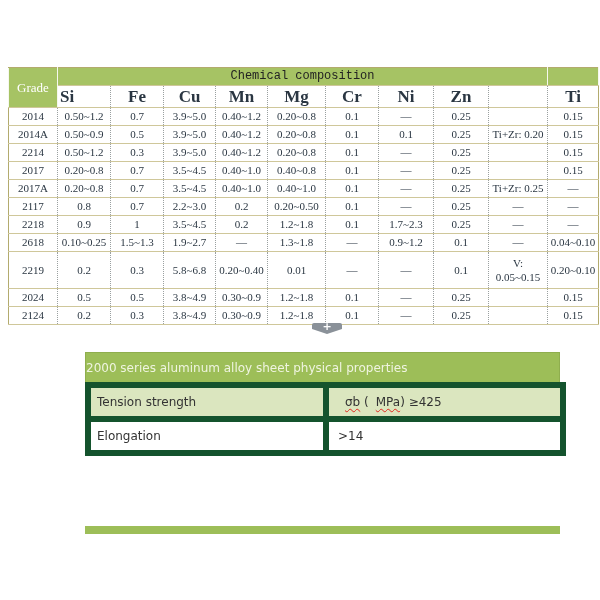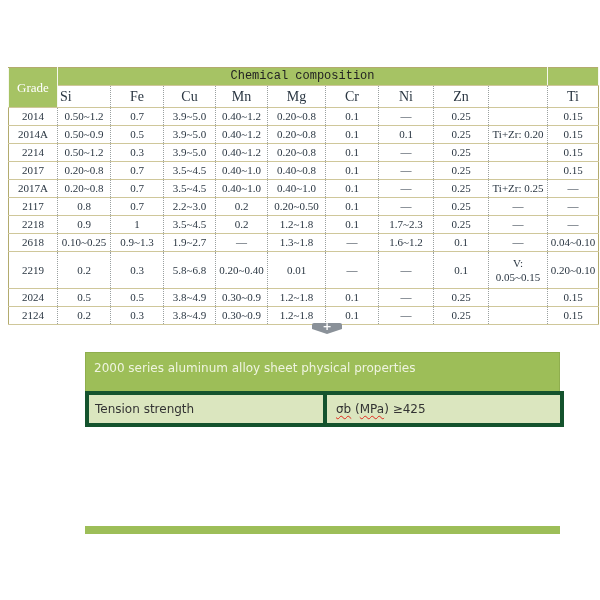--- a/index.html
+++ b/index.html
@@ -13,43 +13,43 @@
   table.chem td,table.chem th{border-top:1px solid #cfc79a;border-bottom:1px solid #cfc79a;
              border-left:1px dotted #9aa0a0;border-right:1px dotted #9aa0a0;
              text-align:center;vertical-align:middle;padding:0;overflow:hidden;
              white-space:pre-line;line-height:17px;height:17px;}
   table.chem th.green{background:#a6c364;border-left:1px solid #f6f8ee;border-right:1px solid #f6f8ee;
              border-top:1px solid #b3ab6e;}
   th.grade-hd{color:#ffffff;font-weight:normal;font-size:13px;
              text-align:left;padding-left:2px;}
   th.chem-title{font-family:Liberation Mono, monospace;font-weight:normal;font-size:12px;
              color:#222222;height:17px;padding-right:100px;}
-  tr.elem-row th{background:#ffffff;font-weight:normal;font-size:14px;height:21px;line-height:21px;}
+  tr.elem-row th{background:#ffffff;font-weight:bold;font-size:17px;height:21px;line-height:21px;}
   tr.elem-row th:first-child{text-align:left;padding-left:2px;}
   table.chem tbody td{background:#ffffff;}
   table.chem tbody tr.tall td{height:36px;line-height:14px;}
 
   
   .plus-badge{position:absolute;left:312px;top:323px;width:30px;height:11px;background:#8a9199;
               color:#ffffff;font-size:11px;line-height:8px;text-align:center;font-weight:bold;
               clip-path:polygon(0% 0%,100% 0%,100% 55%,50% 100%,0% 55%);border-radius:2px;}
 
   
   .phys-wrap{position:absolute;left:85px;top:352px;width:475px;font-size:12px;color:#333333;}
-  .phys-header{background:#9dbe58;color:#eff4e0;height:39px;line-height:30px;padding-left:8px;
+  .phys-header{background:#9dbe58;color:#eff4e0;height:30px;line-height:30px;padding-left:0;
                border:1px solid #8fae4e;border-bottom:none;box-sizing:border-box;}
   table.phys{width:100%;border-collapse:collapse;table-layout:fixed;font-size:12px;color:#333333;}
-  table.phys td{border:4px solid #14532d;height:28px;padding:0 0 0 6px;vertical-align:middle;}
+  table.phys td{border:6px solid #14532d;height:28px;padding:0 0 0 6px;vertical-align:middle;}
   table.phys td.val{padding-left:9px;}
   table.phys tr:nth-child(odd) td{background:#dbe6bf;}
   table.phys tr:nth-child(even) td{background:#ffffff;}
   .phys-bar{position:absolute;left:85px;top:526px;width:475px;height:8px;background:#9dbe58;}
 
   .sq{text-decoration-line:underline;text-decoration-style:wavy;
-      text-decoration-color:#e0281e;text-decoration-thickness:1px;text-underline-offset:2px;}
+      text-decoration-color:#e0281e;text-decoration-thickness:1px;text-underline-offset:2px;margin-left:7px;}
 </style>
 </head>
 <body>
 
 <div class="canvas">
 
   <table class="chem">
     <colgroup>
       <col style="width:49px">
         <col style="width:53px">
@@ -170,26 +170,26 @@
           <td>1.2~1.8</td>
           <td>0.1</td>
           <td>1.7~2.3</td>
           <td>0.25</td>
           <td>—</td>
           <td>—</td>
         </tr>
         <tr>
           <td>2618</td>
           <td>0.10~0.25</td>
-          <td>0.9~1.3</td>
+          <td>1.5~1.3</td>
           <td>1.9~2.7</td>
           <td>—</td>
           <td>1.3~1.8</td>
           <td>—</td>
-          <td>1.6~1.2</td>
+          <td>0.9~1.2</td>
           <td>0.1</td>
           <td>—</td>
           <td>0.04~0.10</td>
         </tr>
         <tr class="tall">
           <td>2219</td>
           <td>0.2</td>
           <td>0.3</td>
           <td>5.8~6.8</td>
           <td>0.20~0.40</td>
@@ -237,19 +237,23 @@
     <table class="phys">
       <colgroup>
           <col style="width:238px">
           <col style="width:237px">
         </colgroup>
       <tbody id="phys-body">
           <tr>
             <td>Tension strength</td>
             <td class="val"><span class="sq">σb</span> (<span class="sq">MPa</span>) ≥425</td>
           </tr>
+          <tr>
+            <td>Elongation</td>
+            <td class="val">&gt;14</td>
+          </tr>
         </tbody>
     </table>
   </div>
 
   <div class="phys-bar"></div>
 
 </div>
 
 </body></html>

